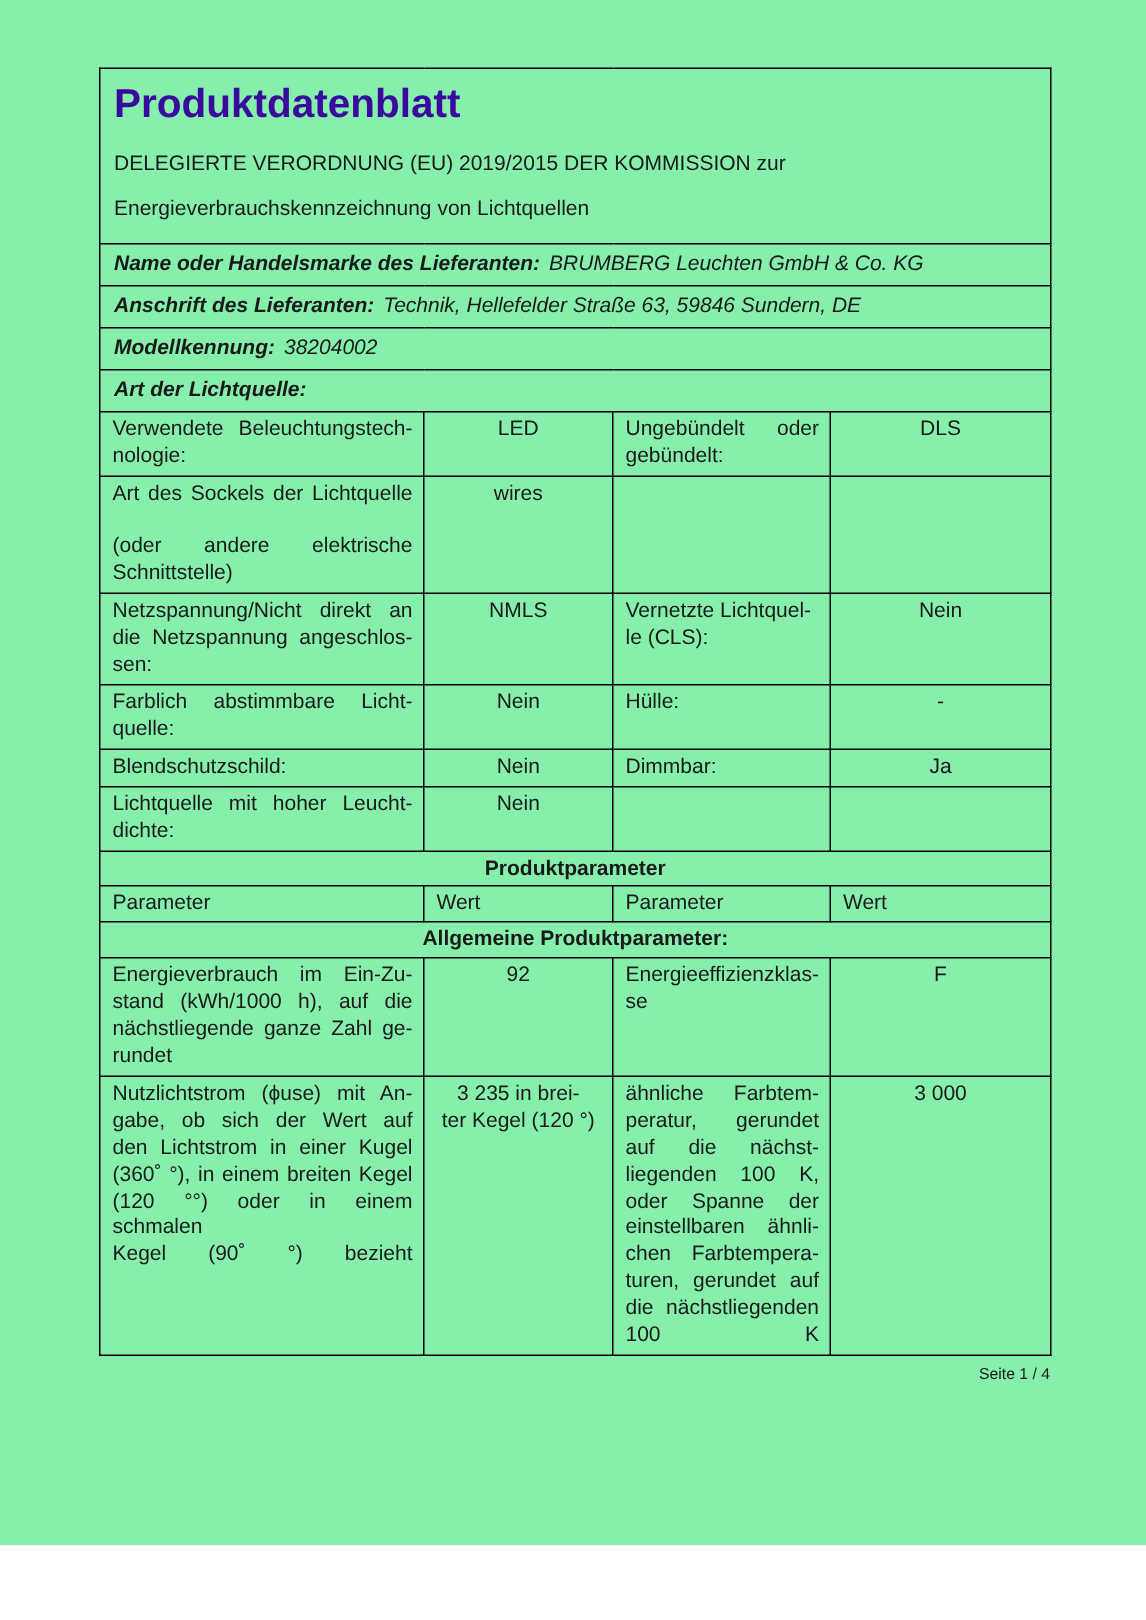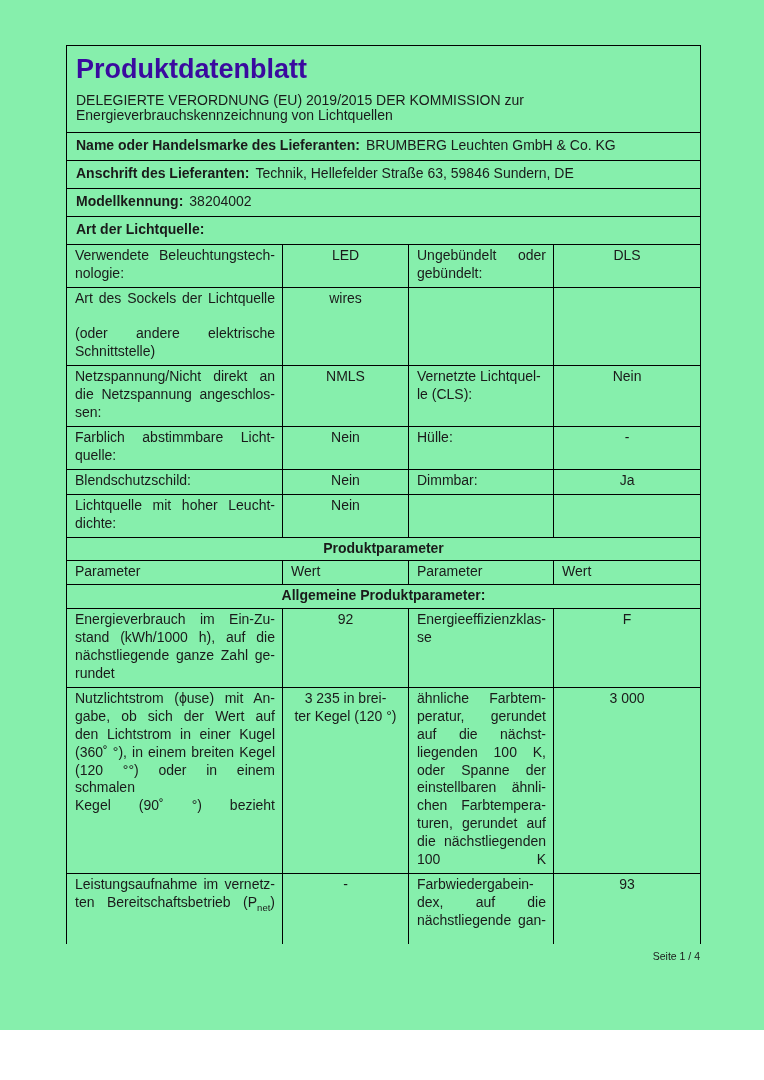--- a/index.html
+++ b/index.html
@@ -8,22 +8,22 @@
     font-family:"Liberation Sans", sans-serif; color:#1a1a1a; overflow:hidden;
   }
   .docwrap { position:absolute; left:66px; top:45px; width:634px; }
   table.doc {
     width:634px; border-collapse:collapse; table-layout:fixed;
     font-size:14px; line-height:1.28;
   }
   td { border:1.5px solid #000; vertical-align:top; padding:2px 7px 4px 8px; }
   .title-cell { padding:6px 8px 9px 9px; }
   h1.title { font-size:27px; line-height:1.12; margin:2px 0 9px 0; font-weight:700; }
-  .subtitle { white-space:pre-line; line-height:15px; font-size:14px; color:#1a1a1a; }
-  .info { padding:4px 8px 5px 9px; }
+  .subtitle { white-space:pre-line; line-height:30px; font-size:14px; color:#1a1a1a; }
+  .info { padding:4px 8px 5px 9px;font-style:italic; }
   .b { font-weight:700; }
   .iv { margin-left:6px; }
   .lbl { text-align:justify; white-space:pre-line; }
   .jal { text-align-last:justify; }
   .val { text-align:center; white-space:pre-line; padding-left:4px; padding-right:4px; }
   .sec { text-align:center; font-weight:700; padding:2px 4px 3px; }
   .colhdr { padding:2px 7px 3px 8px; }
   tr.cut td { border-bottom:none; padding-bottom:14px; }
   sub { font-size:9.5px; line-height:0; }
   .footer { margin-top:6px; width:634px; text-align:right; font-size:10.5px; color:#1a1a1a; }
@@ -168,28 +168,19 @@
 oder Spanne der
 einstellbaren ähnli-
 chen Farbtempera-
 turen, gerundet auf
 die nächstliegenden
 100 K</td>
           <td class="val">3 000</td>
         </tr>
 
 
-        <tr class="cut">
-          <td class="lbl jal">Leistungsaufnahme im vernetz-
-ten Bereitschaftsbetrieb (P<sub>net</sub>)</td>
-          <td class="val">-</td>
-          <td class="lbl jal">Farbwiedergabein-
-dex, auf die
-nächstliegende gan-</td>
-          <td class="val">93</td>
-        </tr>
 
       </tbody>
     </table>
 
     <div class="footer">Seite 1 / 4</div>
   </div>
 </div>
 
 </body></html>

